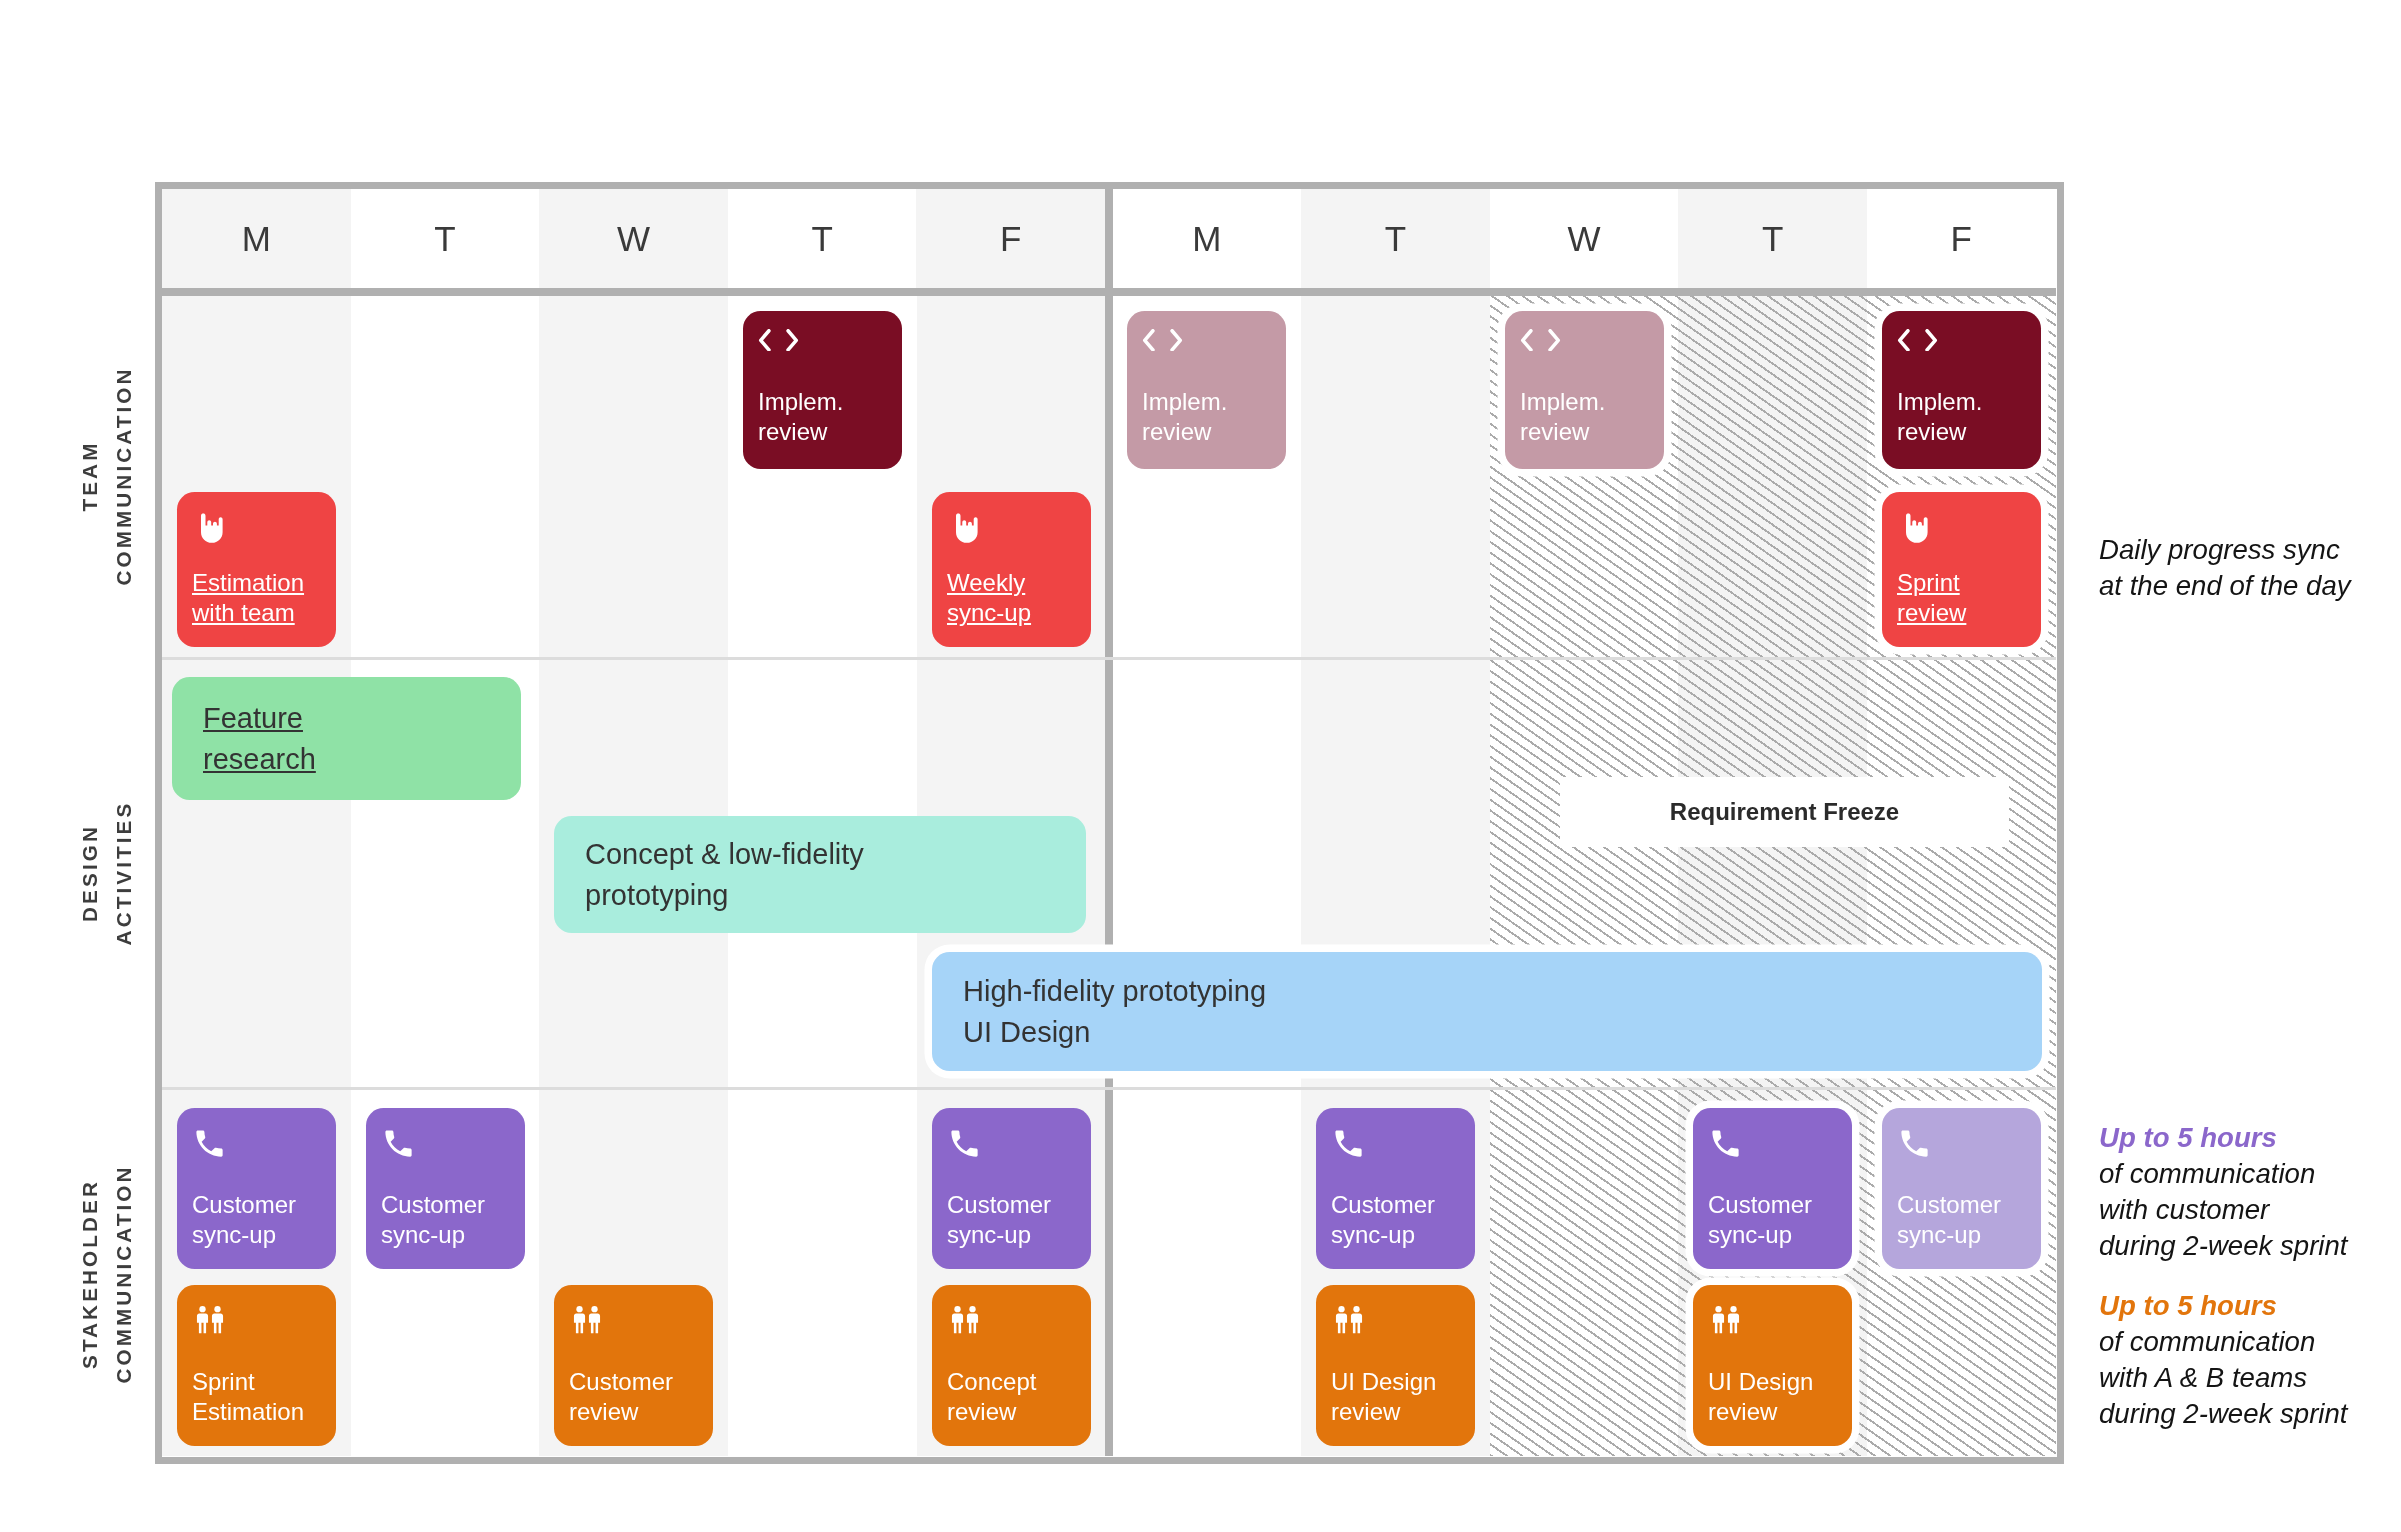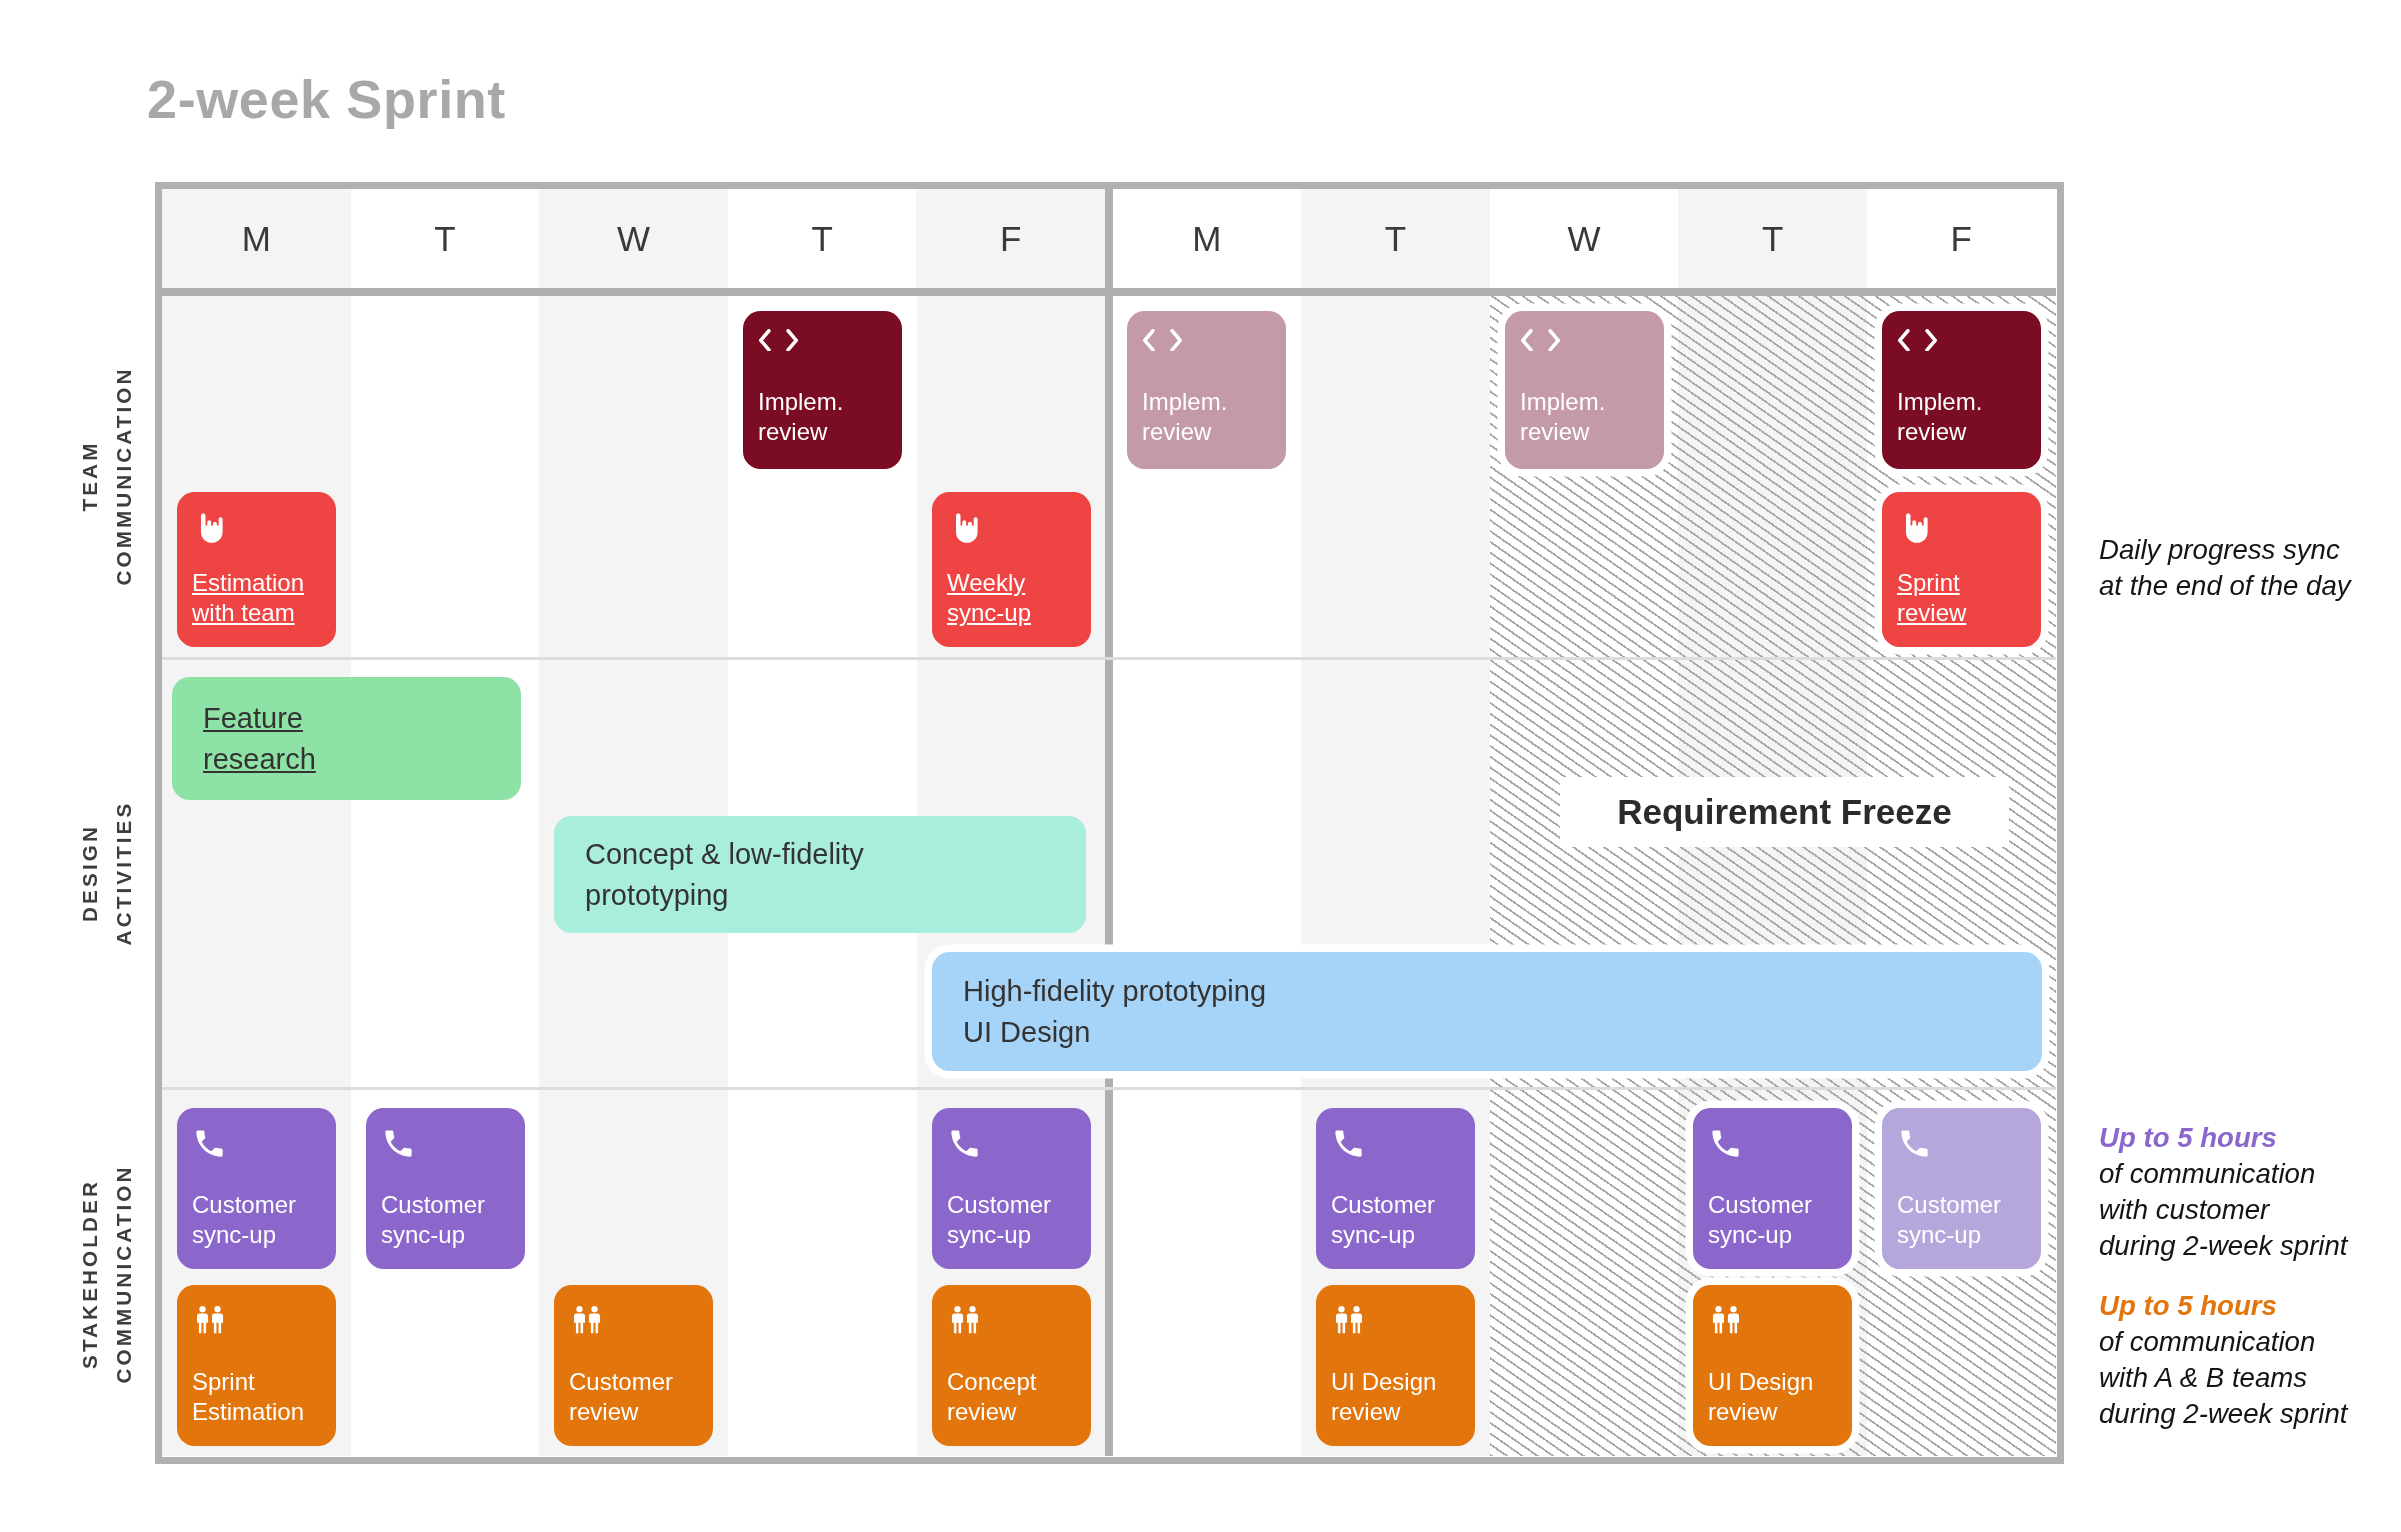--- a/index.html
+++ b/index.html
@@ -49,42 +49,41 @@
   .c-purple-light{background:#b5a6dc;}
   .c-orange{background:#e2750c;}
 
   .activity{position:absolute;border-radius:17.6px;color:#333333;font-size:29px;line-height:1.4;
             display:flex;flex-direction:column;justify-content:center;
             padding-left:31px;box-sizing:border-box;z-index:3;font-weight:400;}
   .a-green{background:#8fe2a6;text-decoration:underline;}
   .a-teal{background:#a9eddd;}
   .a-blue{background:#a6d4f8;}
 
-  .freeze{position:absolute;background:#ffffff;color:#2b2b2b;font-weight:700;font-size:35px;
+  .freeze{position:absolute;background:#ffffff;color:#2b2b2b;font-weight:700;font-size:24px;
           display:flex;align-items:center;justify-content:center;z-index:3;}
 
   
   .rowlabel{position:absolute;transform:translate(-50%,-50%) rotate(-90deg);
             font-weight:700;font-size:20.7px;letter-spacing:3.1px;color:#3d3d3d;
             text-align:center;line-height:1.65;white-space:nowrap;z-index:4;}
   .rowlabel span{display:block;}
 
   
   .note{position:absolute;left:2099px;font-size:27.6px;line-height:1.3;color:#141414;z-index:4;}
   .note span{display:block;font-style:italic;}
   .note .hl{font-weight:700;}
   .hl-purple{color:#8b67cb;}
   .hl-orange{color:#e2750c;}
 </style>
 </head>
 <body>
 
 <div class="canvas">
 
-  <div class="title">2-week Sprint</div>
 
   <div class="rowlabel" style="left:107px;top:476px;">
     <span>TEAM</span>
     <span>COMMUNICATION</span>
   </div>
   <div class="rowlabel" style="left:107px;top:873px;">
     <span>DESIGN</span>
     <span>ACTIVITIES</span>
   </div>
   <div class="rowlabel" style="left:107px;top:1274px;">

